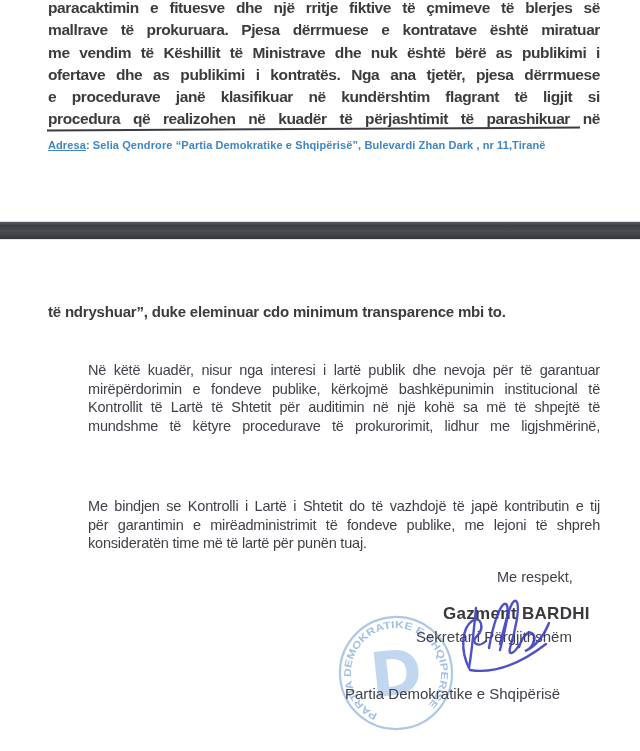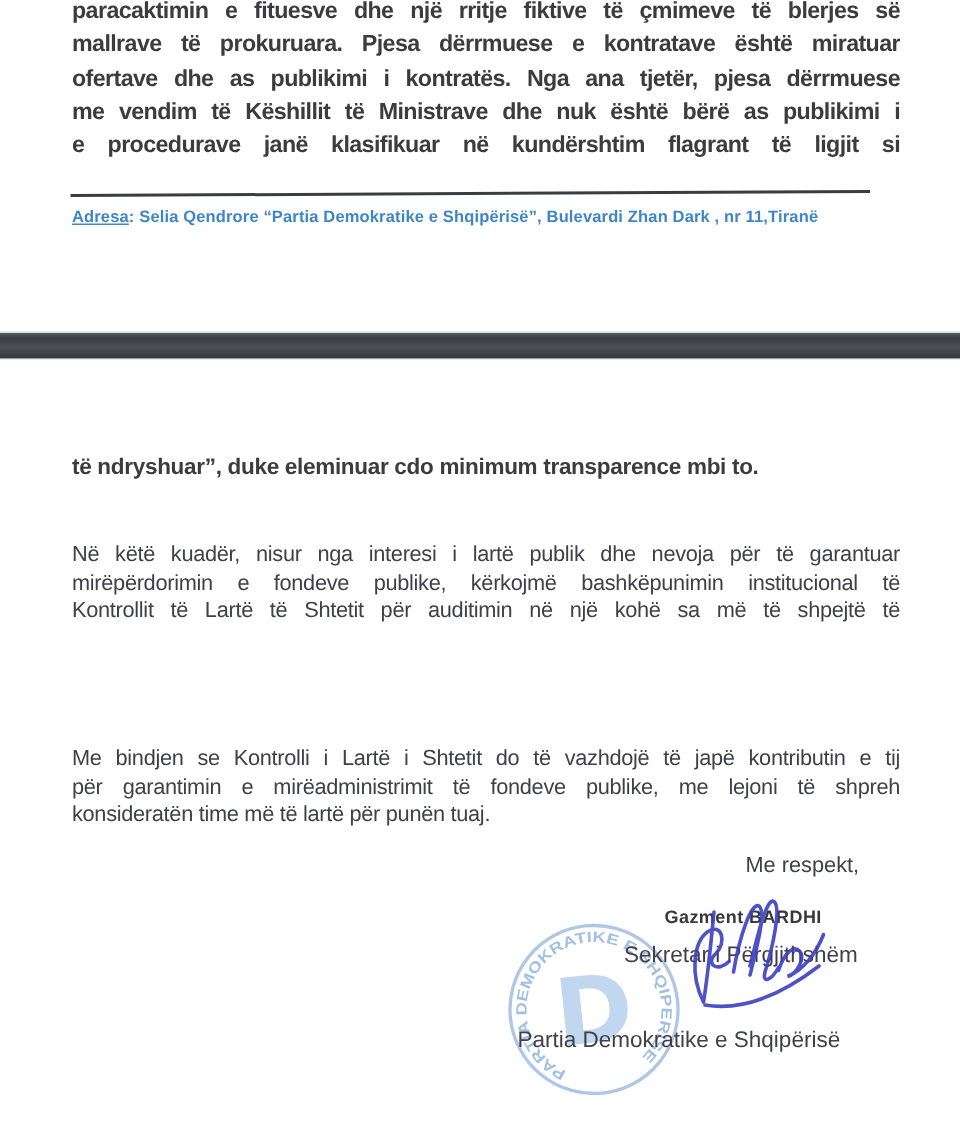--- a/index.html
+++ b/index.html
@@ -45,62 +45,64 @@
     left:48px;top:303px;width:552px;
     font-weight:700;font-size:15px;line-height:18.8px;
     letter-spacing:-0.2px;color:var(--body-dark,#3c3c3e);
   }
   .p2-heading .line{height:18.8px;}
   .p2-para{
     left:48px;width:552px;
     font-size:14.5px;line-height:18.7px;letter-spacing:-0.2px;
     color:var(--body-gray,#40404a);
   }
-  .p2-para .line{height:18.7px;}
+  .p2-para .line{height:18.7px;margin-left:40px;}
   .para-a{top:361px;}
   .para-b{top:497px;}
 
   .closing{left:497px;top:569px;font-size:14.5px;color:var(--body-gray,#40404a);}
   .signer-name{
-    left:443px;top:604px;font-size:12px;font-weight:700;
+    left:443px;top:604px;font-size:17px;font-weight:700;
     letter-spacing:0.3px;color:#39393d;
   }
   .signer-title{left:416px;top:628px;font-size:15px;color:var(--body-gray,#40404a);}
   .signer-org{left:345px;top:685px;font-size:15px;color:var(--body-gray,#40404a);}
 
   .stamp{left:334px;top:609px;width:124px;height:128px;}
   .signature{left:448px;top:588px;width:118px;height:92px;z-index:5;}
 </style>
 </head>
 <body>
 
 <div class="abs p1-para">
   <div class="line">paracaktimin e fituesve dhe një rritje fiktive të çmimeve të blerjes së</div>
   <div class="line">mallrave të prokuruara. Pjesa dërrmuese e kontratave është miratuar</div>
+  <div class="line">me vendim të Këshillit të Ministrave dhe nuk është bërë as publikimi i</div>
   <div class="line">ofertave dhe as publikimi i kontratës. Nga ana tjetër, pjesa dërrmuese</div>
-  <div class="line">me vendim të Këshillit të Ministrave dhe nuk është bërë as publikimi i</div>
   <div class="line">e procedurave janë klasifikuar në kundërshtim flagrant të ligjit si</div>
+  <div class="line">procedura që realizohen në kuadër të përjashtimit të parashikuar në</div>
 </div>
 
 <div class="abs footer-rule"></div>
 
 <div class="abs footer-text">
   <span class="adr-label">Adresa</span><span>: Selia Qendrore “Partia Demokratike e Shqipërisë”, Bulevardi Zhan Dark , nr 11,Tiranë</span>
 </div>
 
 <div class="abs page-band"></div>
 
 <div class="abs p2-heading">
   <div class="line plain">të ndryshuar”, duke eleminuar cdo minimum transparence mbi to.</div>
 </div>
 
 <div class="abs p2-para para-a">
   <div class="line">Në këtë kuadër, nisur nga interesi i lartë publik dhe nevoja për të garantuar</div>
   <div class="line">mirëpërdorimin e fondeve publike, kërkojmë bashkëpunimin institucional të</div>
   <div class="line">Kontrollit të Lartë të Shtetit për auditimin në një kohë sa më të shpejtë të</div>
+  <div class="line">mundshme të këtyre procedurave të prokurorimit, lidhur me ligjshmërinë,</div>
 </div>
 
 <div class="abs p2-para para-b">
   <div class="line">Me bindjen se Kontrolli i Lartë i Shtetit do të vazhdojë të japë kontributin e tij</div>
   <div class="line">për garantimin e mirëadministrimit të fondeve publike, me lejoni të shpreh</div>
   <div class="line plain">konsideratën time më të lartë për punën tuaj.</div>
 </div>
 
 <div class="abs closing">Me respekt,</div>
 

